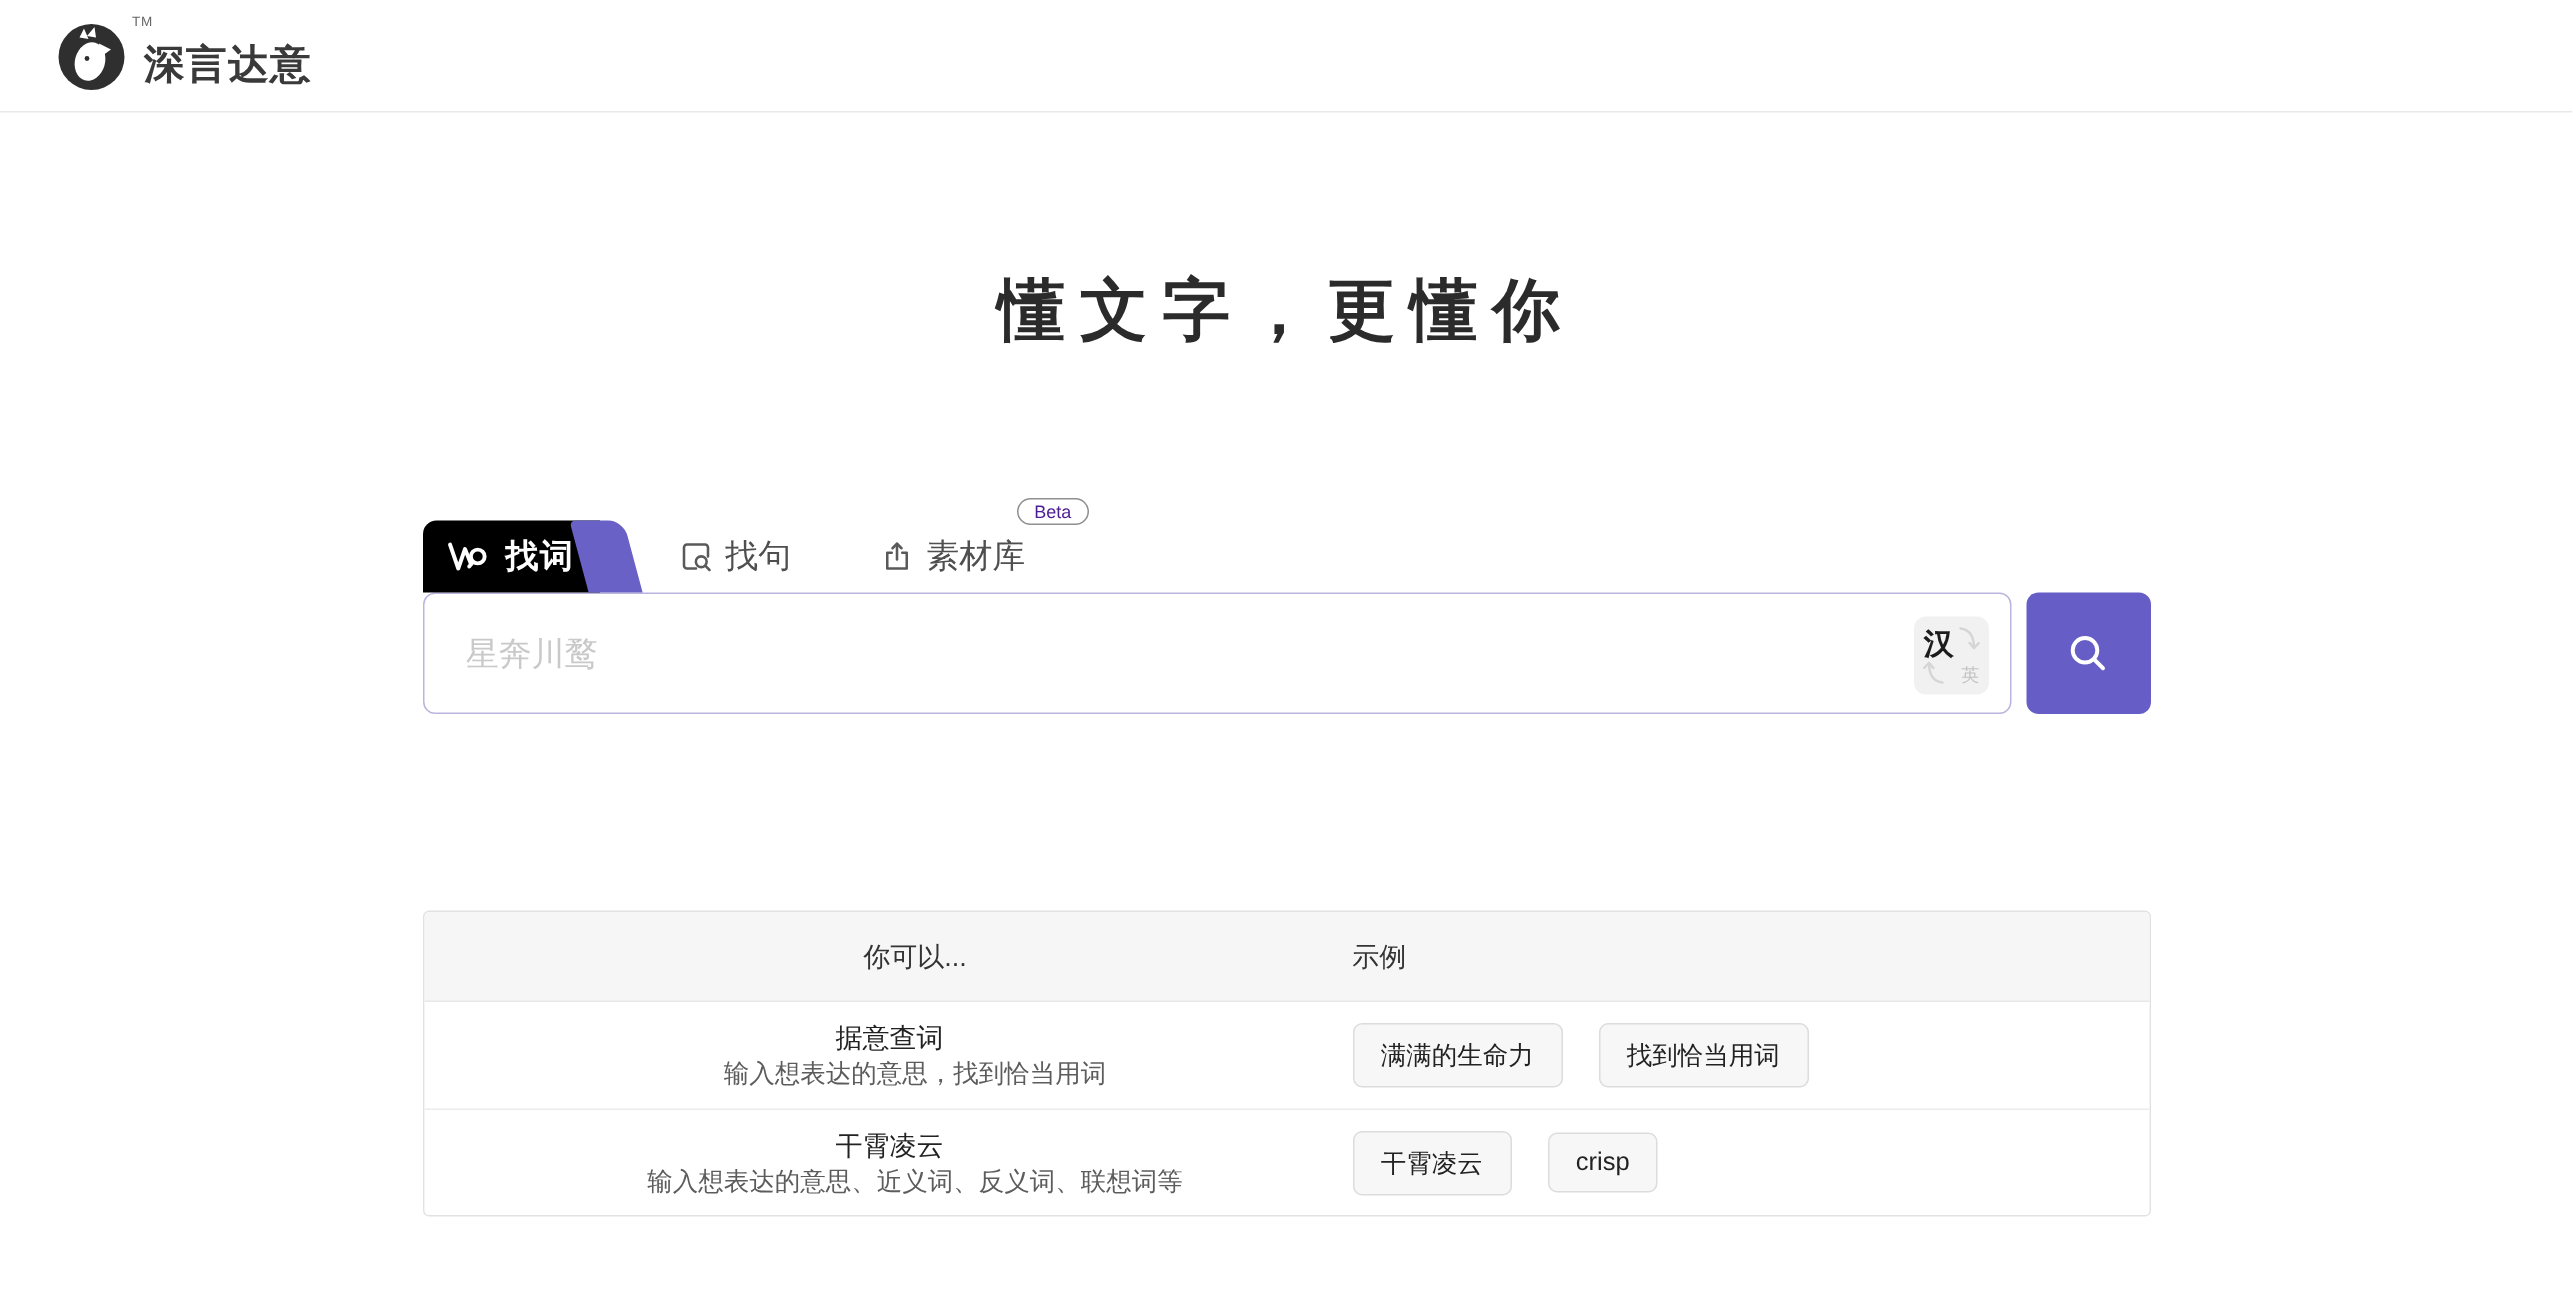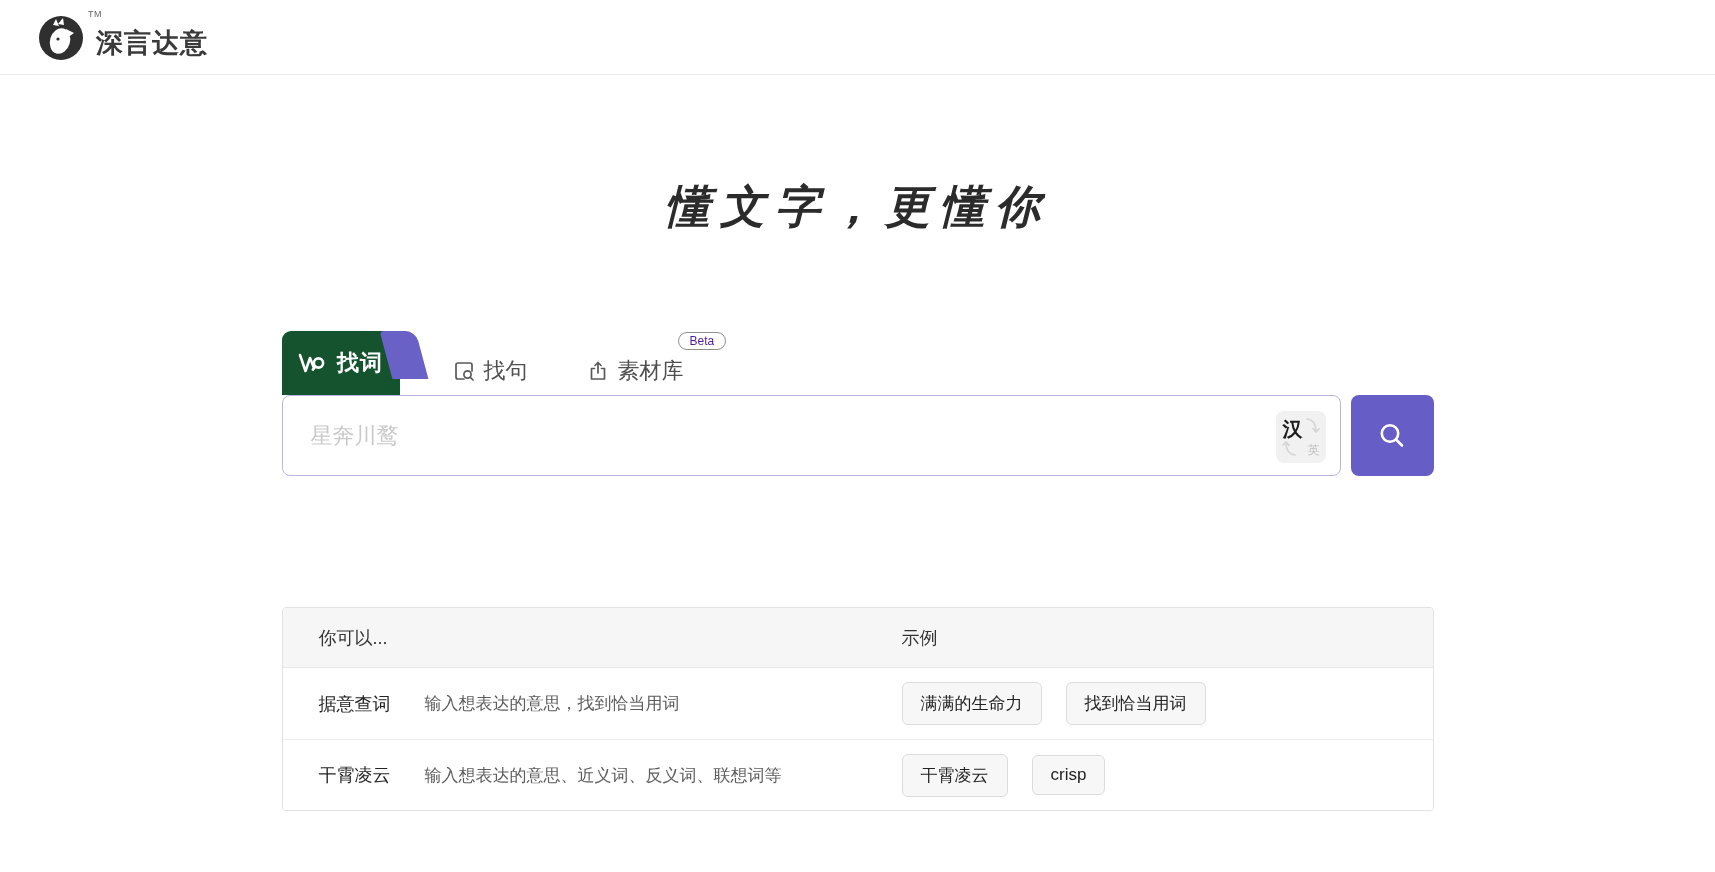--- a/index.html
+++ b/index.html
@@ -15,27 +15,27 @@
   .brand-name { font-family:"DejaVu Serif","Liberation Serif",serif; font-weight:700;
     font-size:27px; color:#3a3a3a; margin-left:10px; margin-top:12px; letter-spacing:1px; }
   .header-right { margin-left:auto; display:flex; align-items:center; gap:44px; }
   .cal-btn { width:26px; height:26px; display:flex; align-items:center; justify-content:center; cursor:pointer; }
   .login-btn { background:#2b2b2b; color:#fff; font-size:16px; padding:10px 22px;
     border-radius:6px; border:none; cursor:pointer; letter-spacing:0.5px; }
 
   
   .hero { text-align:center; padding-top:102px; }
   .hero h1 { font-family:"DejaVu Serif","Liberation Serif",serif; font-weight:700;
-    font-size:45px; color:#2b2b2b; letter-spacing:10px;font-style:italic; }
+    font-size:45px; color:#2b2b2b; letter-spacing:10px; }
 
   .container { width:1152px; margin:0 auto; }
 
   
   .tabs { display:flex; align-items:flex-end; margin-top:110px; height:48px; }
-  .tab-active { position:relative; height:64px; width:118px; background:#14532d;
+  .tab-active { position:relative; height:48px; width:118px; background:#000000;
     border-radius:9px 0 0 0; display:flex; align-items:center; justify-content:center;
     gap:9px; color:#fff; cursor:pointer; z-index:1; }
   .tab-active::after { content:""; position:absolute; top:0; right:-22px; width:36px; height:48px;
     background:#6a61c6; transform:skewX(15deg); border-radius:4px 10px 0 0; z-index:-1; }
   .tab-active .tab-label { font-size:22px; font-weight:700; letter-spacing:1px; }
   .tab { position:relative; display:flex; align-items:center; gap:8px; color:#4f4f4f;
     font-size:22px; cursor:pointer; padding-bottom:9px; }
   .tab.t2 { margin-left:52px; }
   .tab.t3 { margin-left:58px; }
   .beta-badge { position:absolute; top:-24px; left:92px; border:1px solid #8f8f8f;
@@ -54,25 +54,25 @@
   .lang-zh { position:absolute; top:5px; left:7px; font-size:20px; font-weight:700; color:#1c1c1c; }
   .lang-en { position:absolute; bottom:4px; right:6px; font-size:12px; color:#c2c2c2; }
   .lang-arrows { position:absolute; inset:0; }
   .search-btn { width:83px; height:81px; background:#665dc6; border:none; border-radius:8px;
     display:flex; align-items:center; justify-content:center; cursor:pointer; }
 
   
   .help-table { margin-top:131px; border:1px solid #e2e2e4; border-radius:4px; overflow:hidden; }
   .ht-header { display:flex; background:#f6f6f7; height:60px; align-items:center;
     font-size:18px; color:#333; border-bottom:1px solid #e7e7e9; }
-  .col-can { width:619px; padding-left:36px; }
+  .col-can { width:619px; padding-left:36px;text-align:center; }
   .col-ex { flex:1; }
   .ht-row { display:flex; align-items:center; height:71px; background:#fff; }
   .ht-row + .ht-row { border-top:1px solid #ececee; }
-  .row-left { width:619px; display:flex; align-items:center; padding-left:36px; }
+  .row-left { width:619px; display:flex; align-items:center; padding-left:36px;flex-direction:column; }
   .term { font-size:18px; color:#222; width:106px; flex-shrink:0; }
   .desc { font-size:17px; color:#5c5c5c; }
   .row-right { flex:1; display:flex; align-items:center; gap:24px; }
   .chip { background:#f7f7f8; border:1px solid #dcdcde; border-radius:6px;
     padding:9px 18px; font-size:17px; color:#222; cursor:pointer; white-space:nowrap;text-align:right; }
 </style>
 </head>
 <body>
 
 <div class="header">

